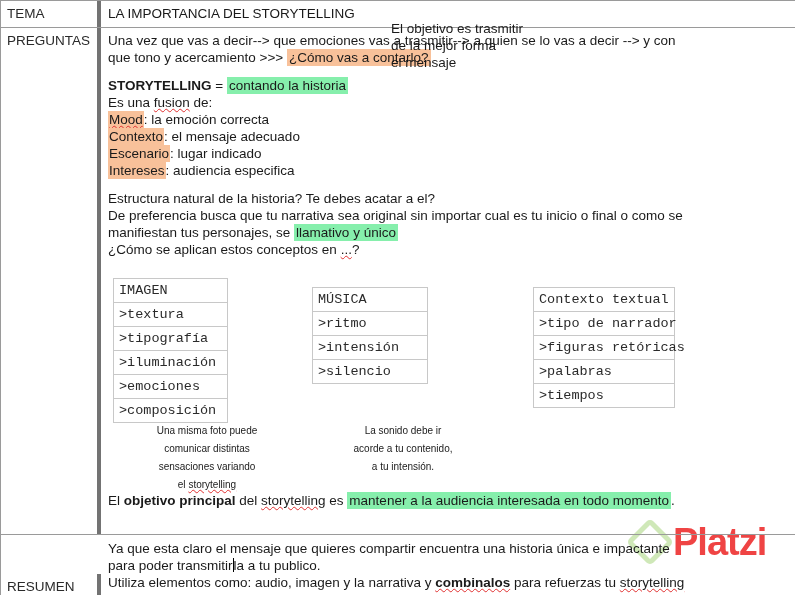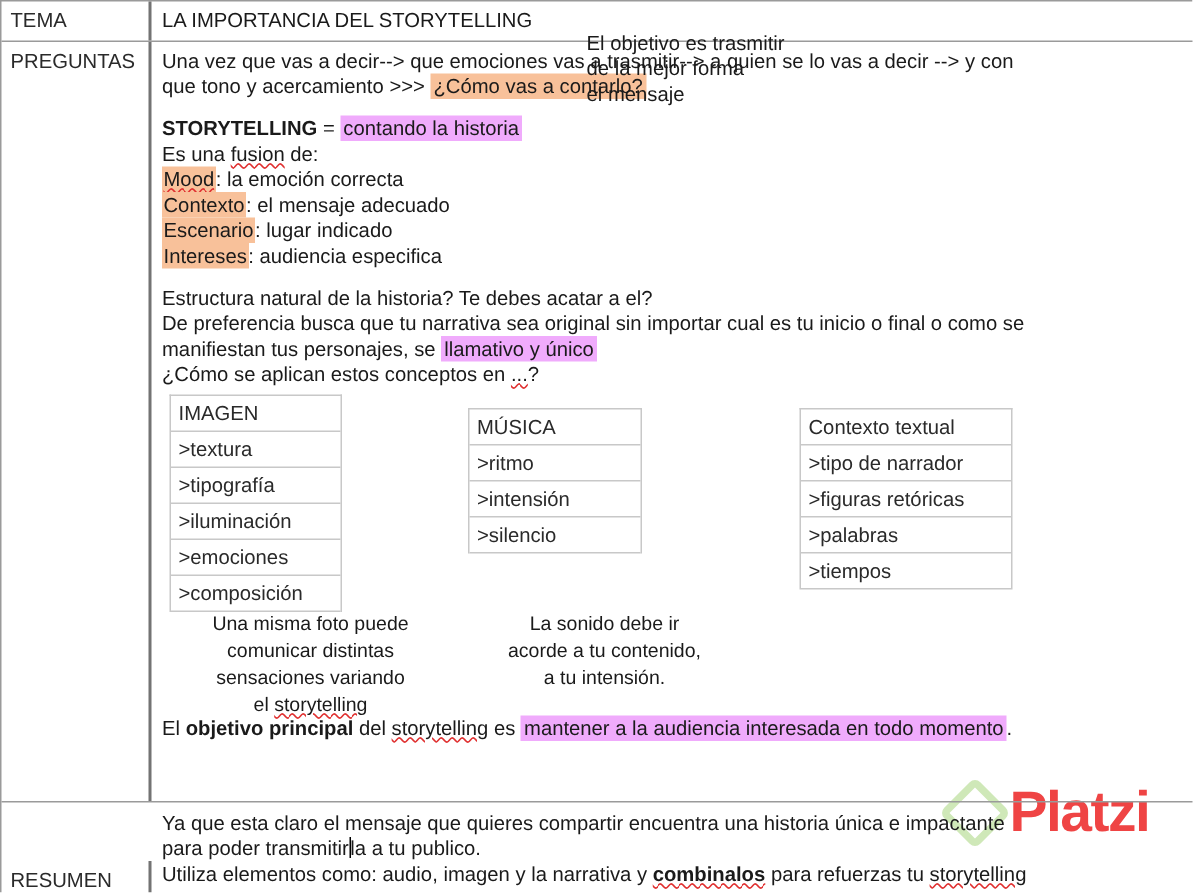--- a/index.html
+++ b/index.html
@@ -57,41 +57,41 @@
   }
   .row {
     display: flex;
     border-bottom: 1px solid #9a9a9a;
     width: 795px;
   }
   .row.last { border-bottom: none; align-items: flex-end; }
   .cell-label {
     width: 100px;
     min-width: 100px;
-    border-right: 2px solid #737373;
+    border-right: 4px solid #737373;
     padding: 4px 0 0 6px;
     font-size: 13.5px;
     line-height: 17px;
     color: #2a2a2a;
   }
   .cell-body {
     flex: 1;
     padding: 4px 6px 4px 7px;
     font-size: 13.5px;
     line-height: 17px;
   }
 
   .r-tema { height: 27px; }
   .r-preg { height: 507px; }
   .r-res  { flex: 1; }
 
   .tema-title { font-size: 13.5px; line-height: 18px; }
 
   
-  .hl-yellow { background: #f0abfc; padding: 1px 2px; }
+  .hl-yellow { background: #86efac; padding: 1px 2px; }
   .hl-peach  { background: #f8c19a; padding: 1px 1px; }
   .b { font-weight: bold; }
   .sp { 
     text-decoration: underline;
     text-decoration-style: wavy;
     text-decoration-color: #e03030;
     text-decoration-thickness: 1px;
     text-underline-offset: 1px;
   }
   .caret {
@@ -114,21 +114,22 @@
     top: -57px;
     font-size: 13.5px;
     line-height: 17px;
     white-space: pre-line;
   }
 
   
   .tables {
     position: relative;
     height: 142px;
-    margin-top: 3px;
+    margin-top: 18px;
+    font-family: Liberation Mono, monospace;
   }
   .minitable {
     position: absolute;
     border: 1px solid #c8c8c8;
     border-bottom: none;
     background: #fff;
   }
   .minitable .tr {
     border-bottom: 1px solid #c8c8c8;
     padding: 2px 4px 2px 5px;
@@ -142,21 +143,21 @@
   #tbl-texto   { left: 425px; top: 11px;  width: 142px; }
 
   
   .captions {
     position: relative;
     height: 72px;
   }
   .caption {
     position: absolute;
     text-align: center;
-    font-size: 13px;
+    font-size: 10px;
     line-height: 18px;
     white-space: pre-line;
   }
   #cap-foto  { left: 4px;   top: 4px;  width: 190px; }
   #cap-sonido{ left: 205px; top: 4px;  width: 180px; }
 
   .final-line { font-size: 13.5px; line-height: 18px; margin-top: 2px; }
 
   .resumen-body p { margin: 0; }
 </style>

